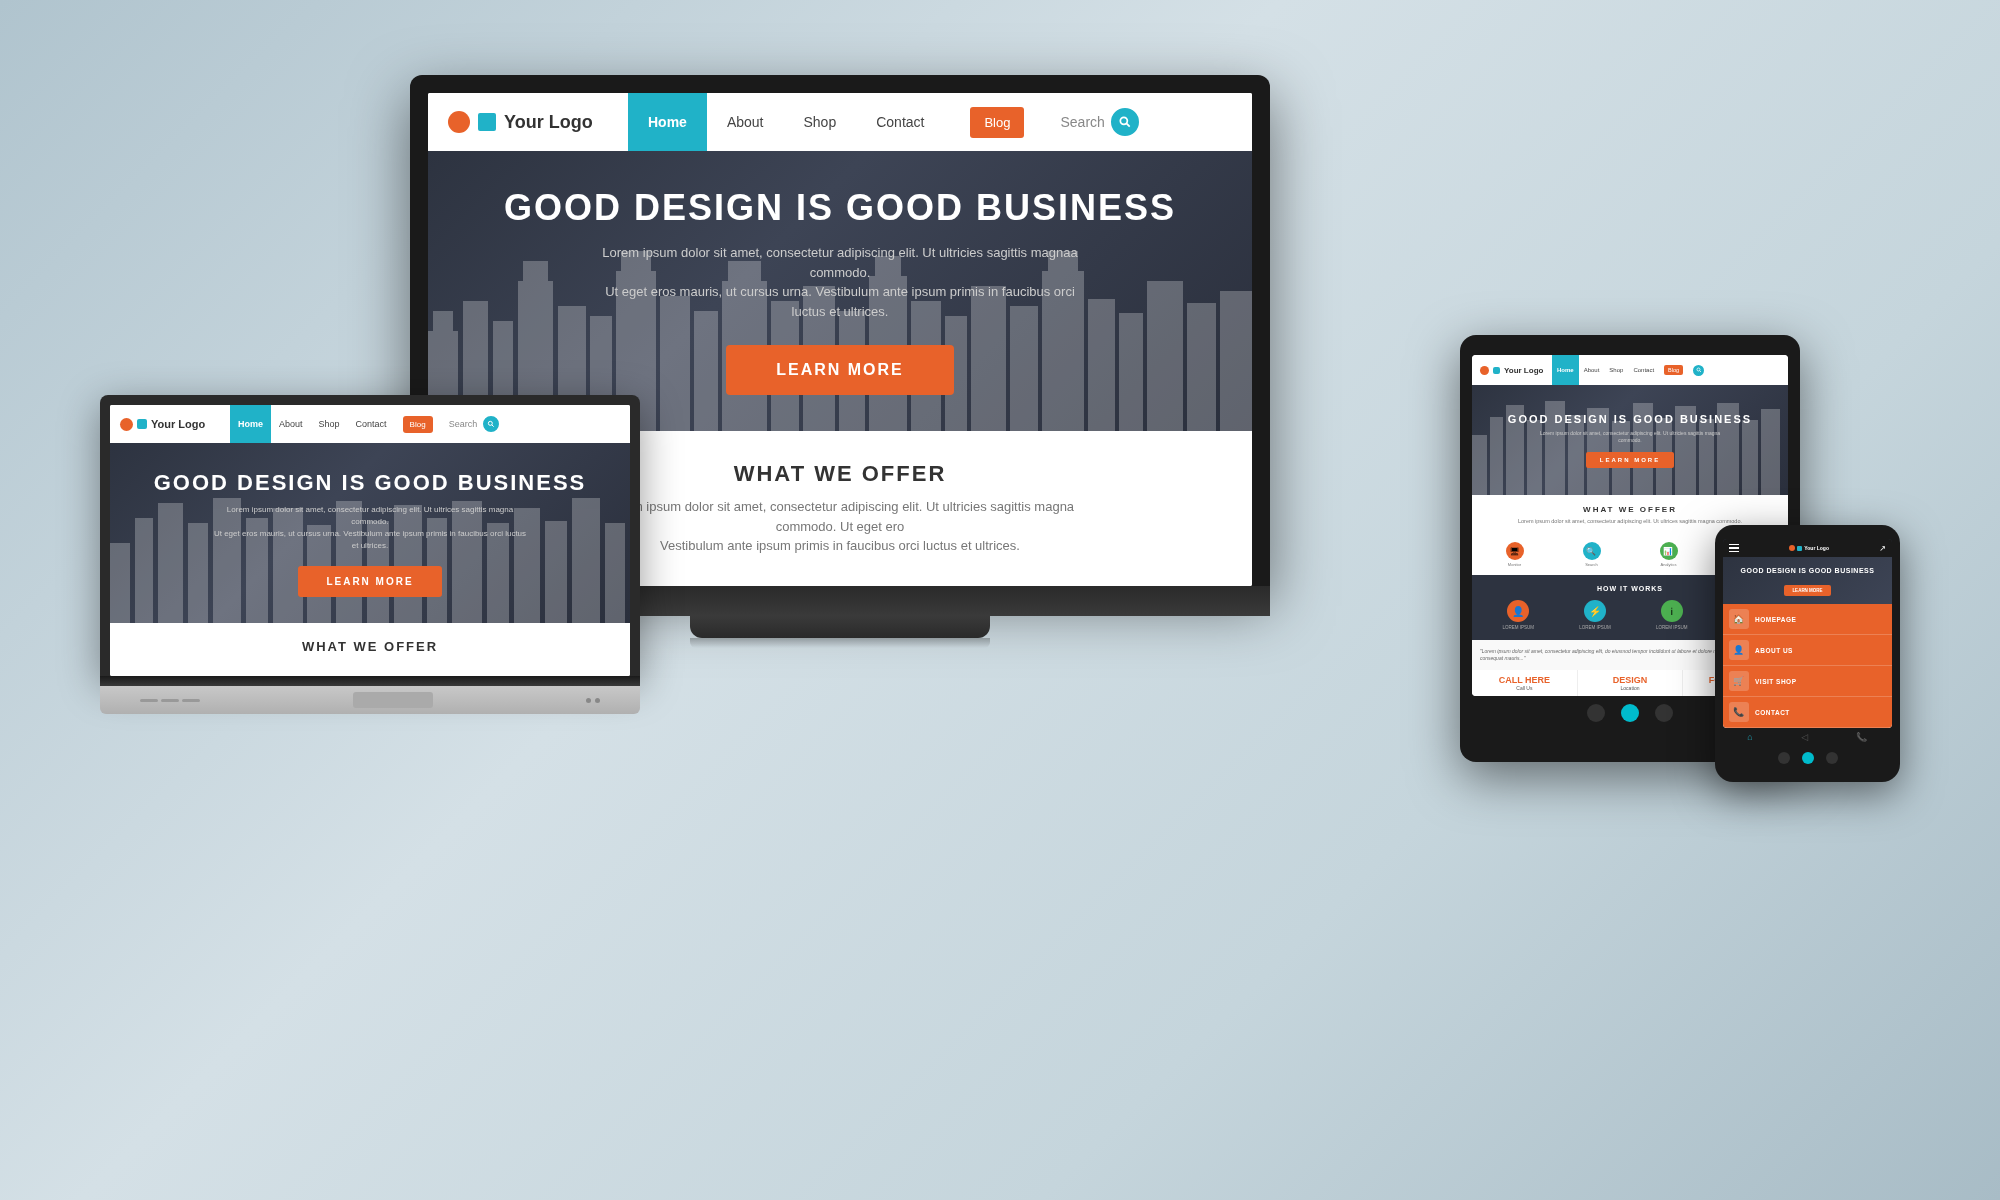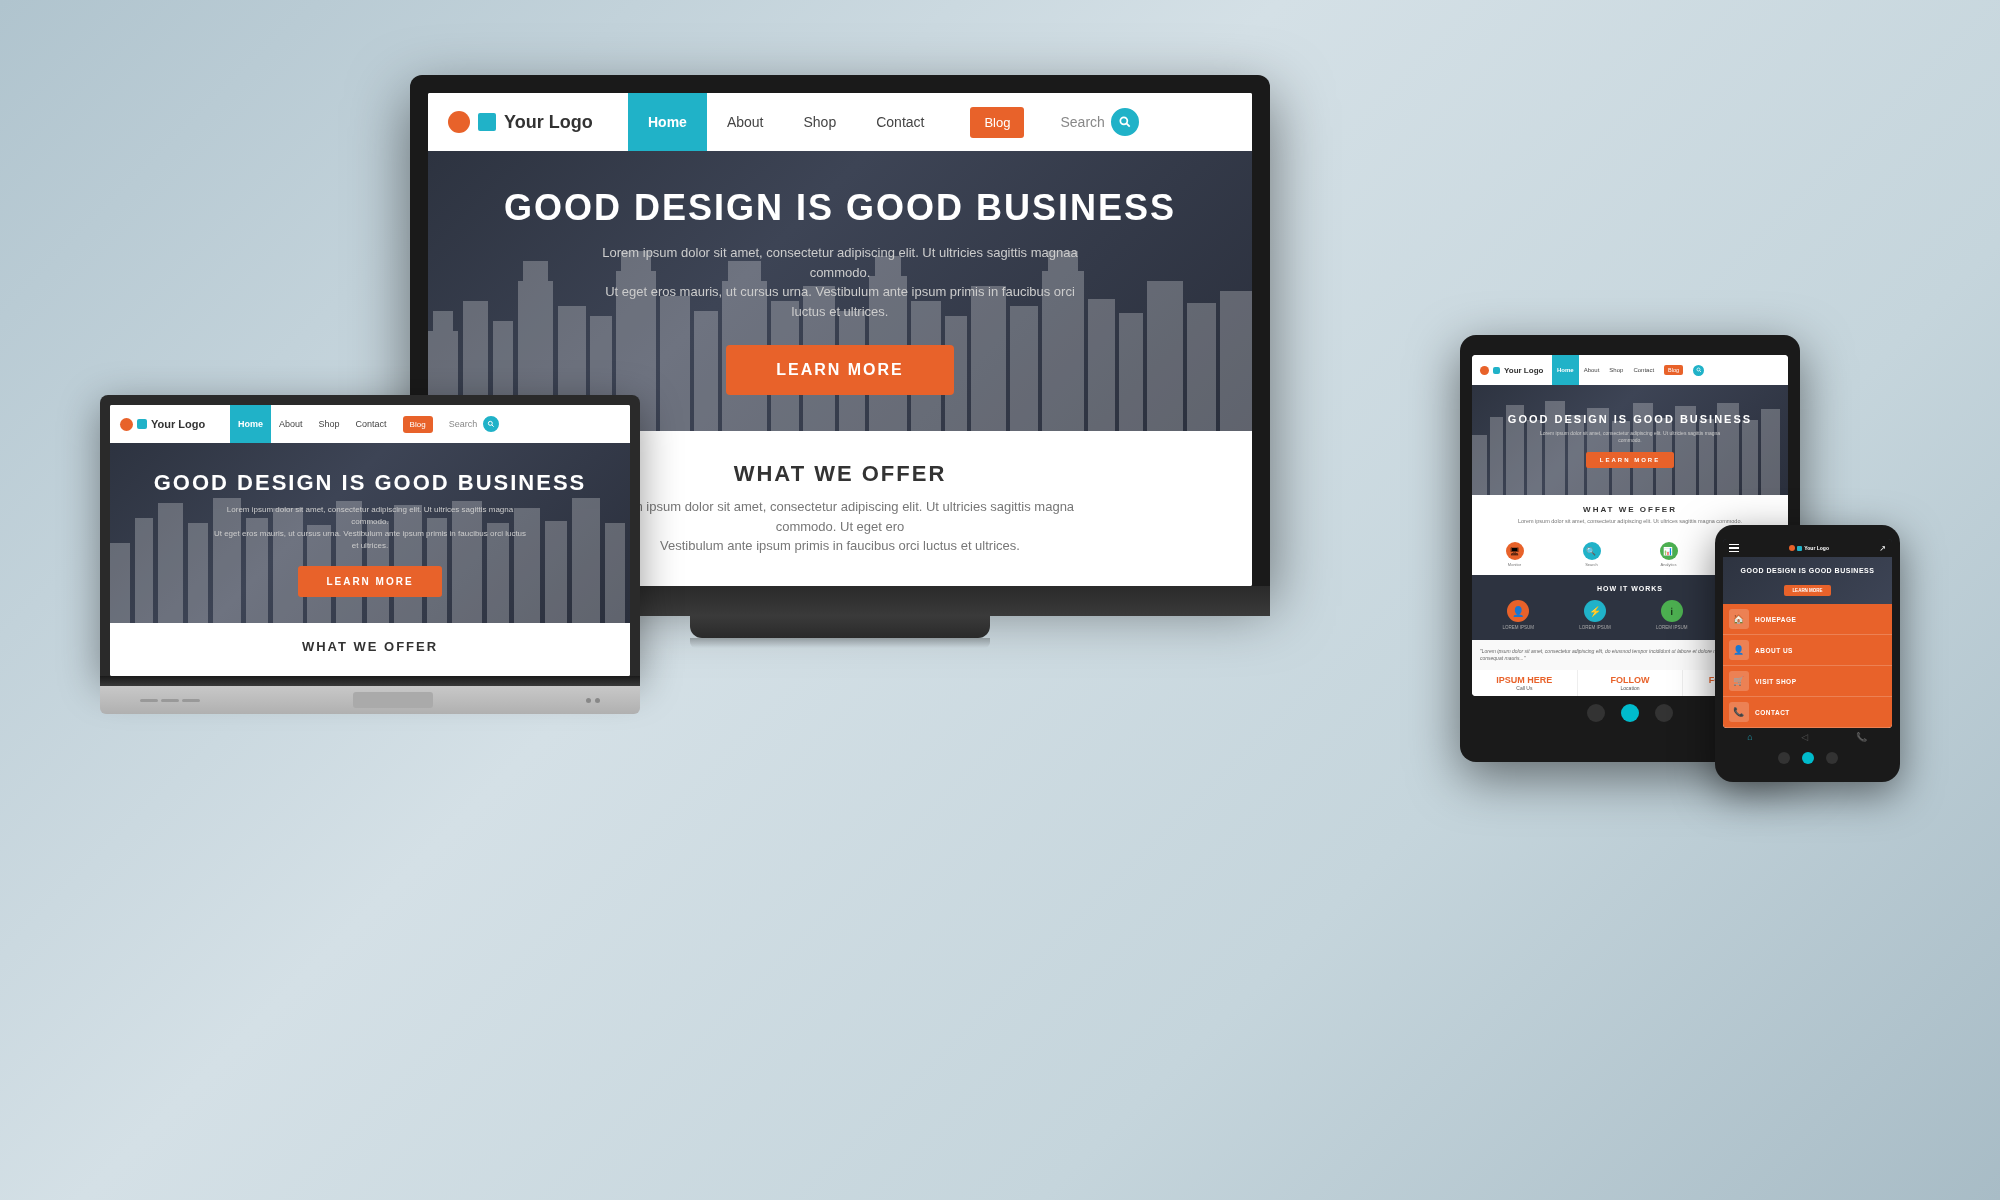--- a/index.html
+++ b/index.html
@@ -973,25 +973,25 @@
             </div>
           </div>
         </div>
 
         <div class="tablet-quote">
           "Lorem ipsum dolor sit amet, consectetur adipiscing elit, do eiusmod tempor incididunt ut labore et dolore magna aliqua. Ut enim consequat mauris..."
         </div>
 
         <div class="tablet-stats">
           <div class="tablet-stat">
-            <div class="tablet-stat-num">IPSUM HERE</div>
+            <div class="tablet-stat-num">CALL HERE</div>
             <div>Call Us</div>
           </div>
           <div class="tablet-stat">
-            <div class="tablet-stat-num">FOLLOW</div>
+            <div class="tablet-stat-num">DESIGN</div>
             <div>Location</div>
           </div>
           <div class="tablet-stat">
             <div class="tablet-stat-num">FOLLOW US</div>
             <div>Social</div>
           </div>
         </div>
       </div>
       <div class="tablet-home-bar">
         <div class="tablet-home-btn"></div>

